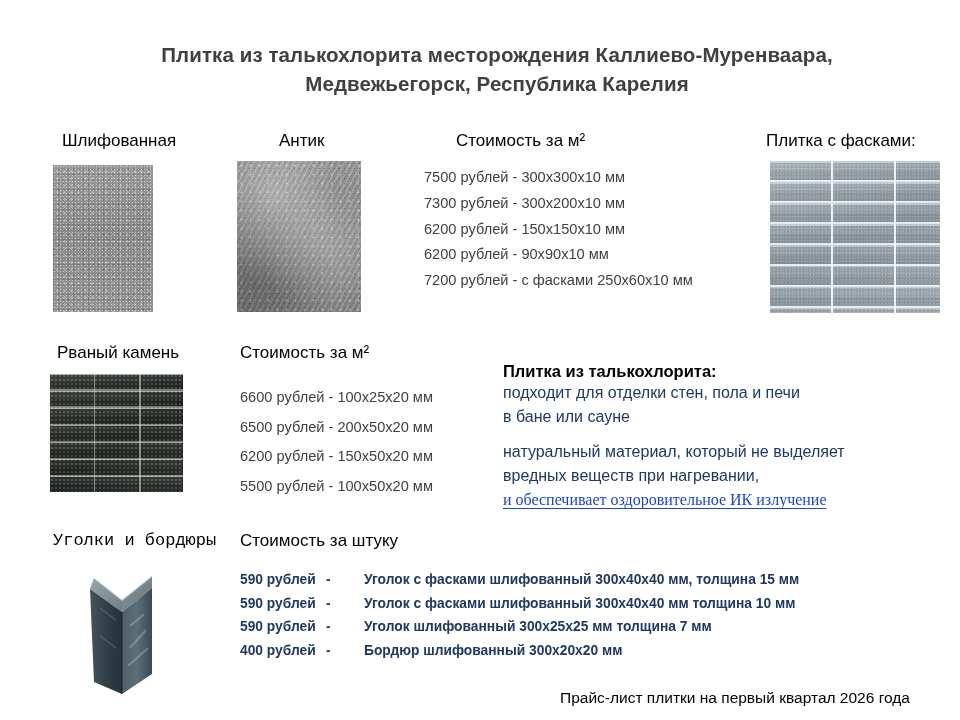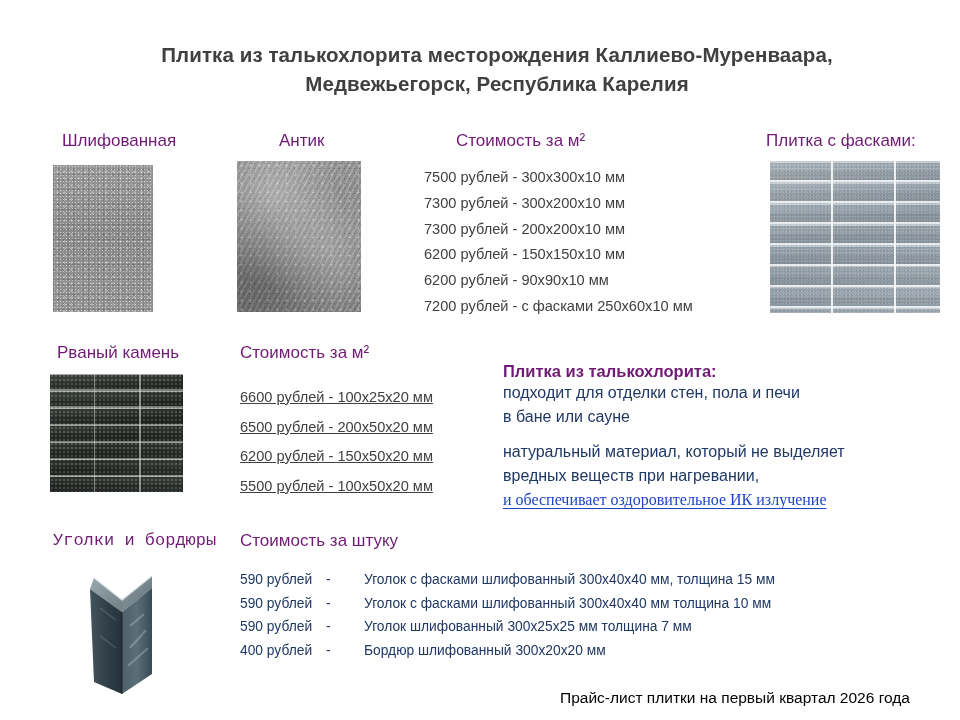--- a/index.html
+++ b/index.html
@@ -22,35 +22,35 @@
     color: #404040;
     font-size: 20.5px;
     font-weight: 700;
     line-height: 29px;
     letter-spacing: 0.1px;
     padding-left: 17px;
   }
 
   
   .hdr-brown {
-    color: #701a75;
+    color: #000000;
     font-size: 17px;
     font-weight: 400;
     white-space: nowrap;
   }
   .hdr-brown.bold { font-weight: 700; font-size: 16.5px; }
 
   
   .price-list {
     color: #404040;
     font-size: 14.6px;
     line-height: 25.8px;
     white-space: nowrap;
   }
-  .price-list.l2 { line-height: 29.5px; text-decoration: underline; }
+  .price-list.l2 { line-height: 29.5px; }
 
   
   .body-blue {
     color: #1f3864;
     font-size: 16px;
     line-height: 24px;
     white-space: nowrap;
   }
   .body-blue .gap { display:block; height: 11px; }
   .link-line {
@@ -61,21 +61,21 @@
   }
 
   
   #footer {
     color: #000000;
     font-size: 15.5px;
     white-space: nowrap;
   }
 
   
-  .corner-table { border-collapse: collapse; }
+  .corner-table { border-collapse: collapse; font-weight: bold; }
   .corner-table td {
     color: #1f3864;
     font-size: 13.8px;
     padding: 0 0 8.5px 0;
     vertical-align: top;
     white-space: nowrap;
   }
   .corner-table td.c-price { width: 86px; }
   .corner-table td.c-dash  { width: 38px; }
 
@@ -166,21 +166,20 @@
 
 <div class="img-box" id="img-polished" style="left:53px; top:165px; width:100px; height:147px;"></div>
 
 <div class="img-box" id="img-antique" style="left:237px; top:161px; width:124px; height:151px;"></div>
 
 <div class="img-box" id="img-bevel" style="left:770px; top:161px; width:170px; height:152px;"></div>
 
 <div class="abs price-list" style="left:424px; top:165px;">
   <div>7500 рублей - 300х300х10 мм</div>
   <div>7300 рублей - 300х200х10 мм</div>
-  <div>7300 рублей - 200х200х10 мм</div>
   <div>6200 рублей - 150х150х10 мм</div>
   <div>6200 рублей - 90х90х10 мм</div>
   <div>7200 рублей - с фасками 250х60х10 мм</div>
 </div>
 
 <div class="abs hdr-brown" style="left:57px; top:343px;">Рваный камень</div>
 
 <div class="abs hdr-brown" style="left:240px; top:343px;">Стоимость за  м²</div>
 
 <div class="img-box" id="img-ragged" style="left:50px; top:374px; width:133px; height:118px;"></div>

